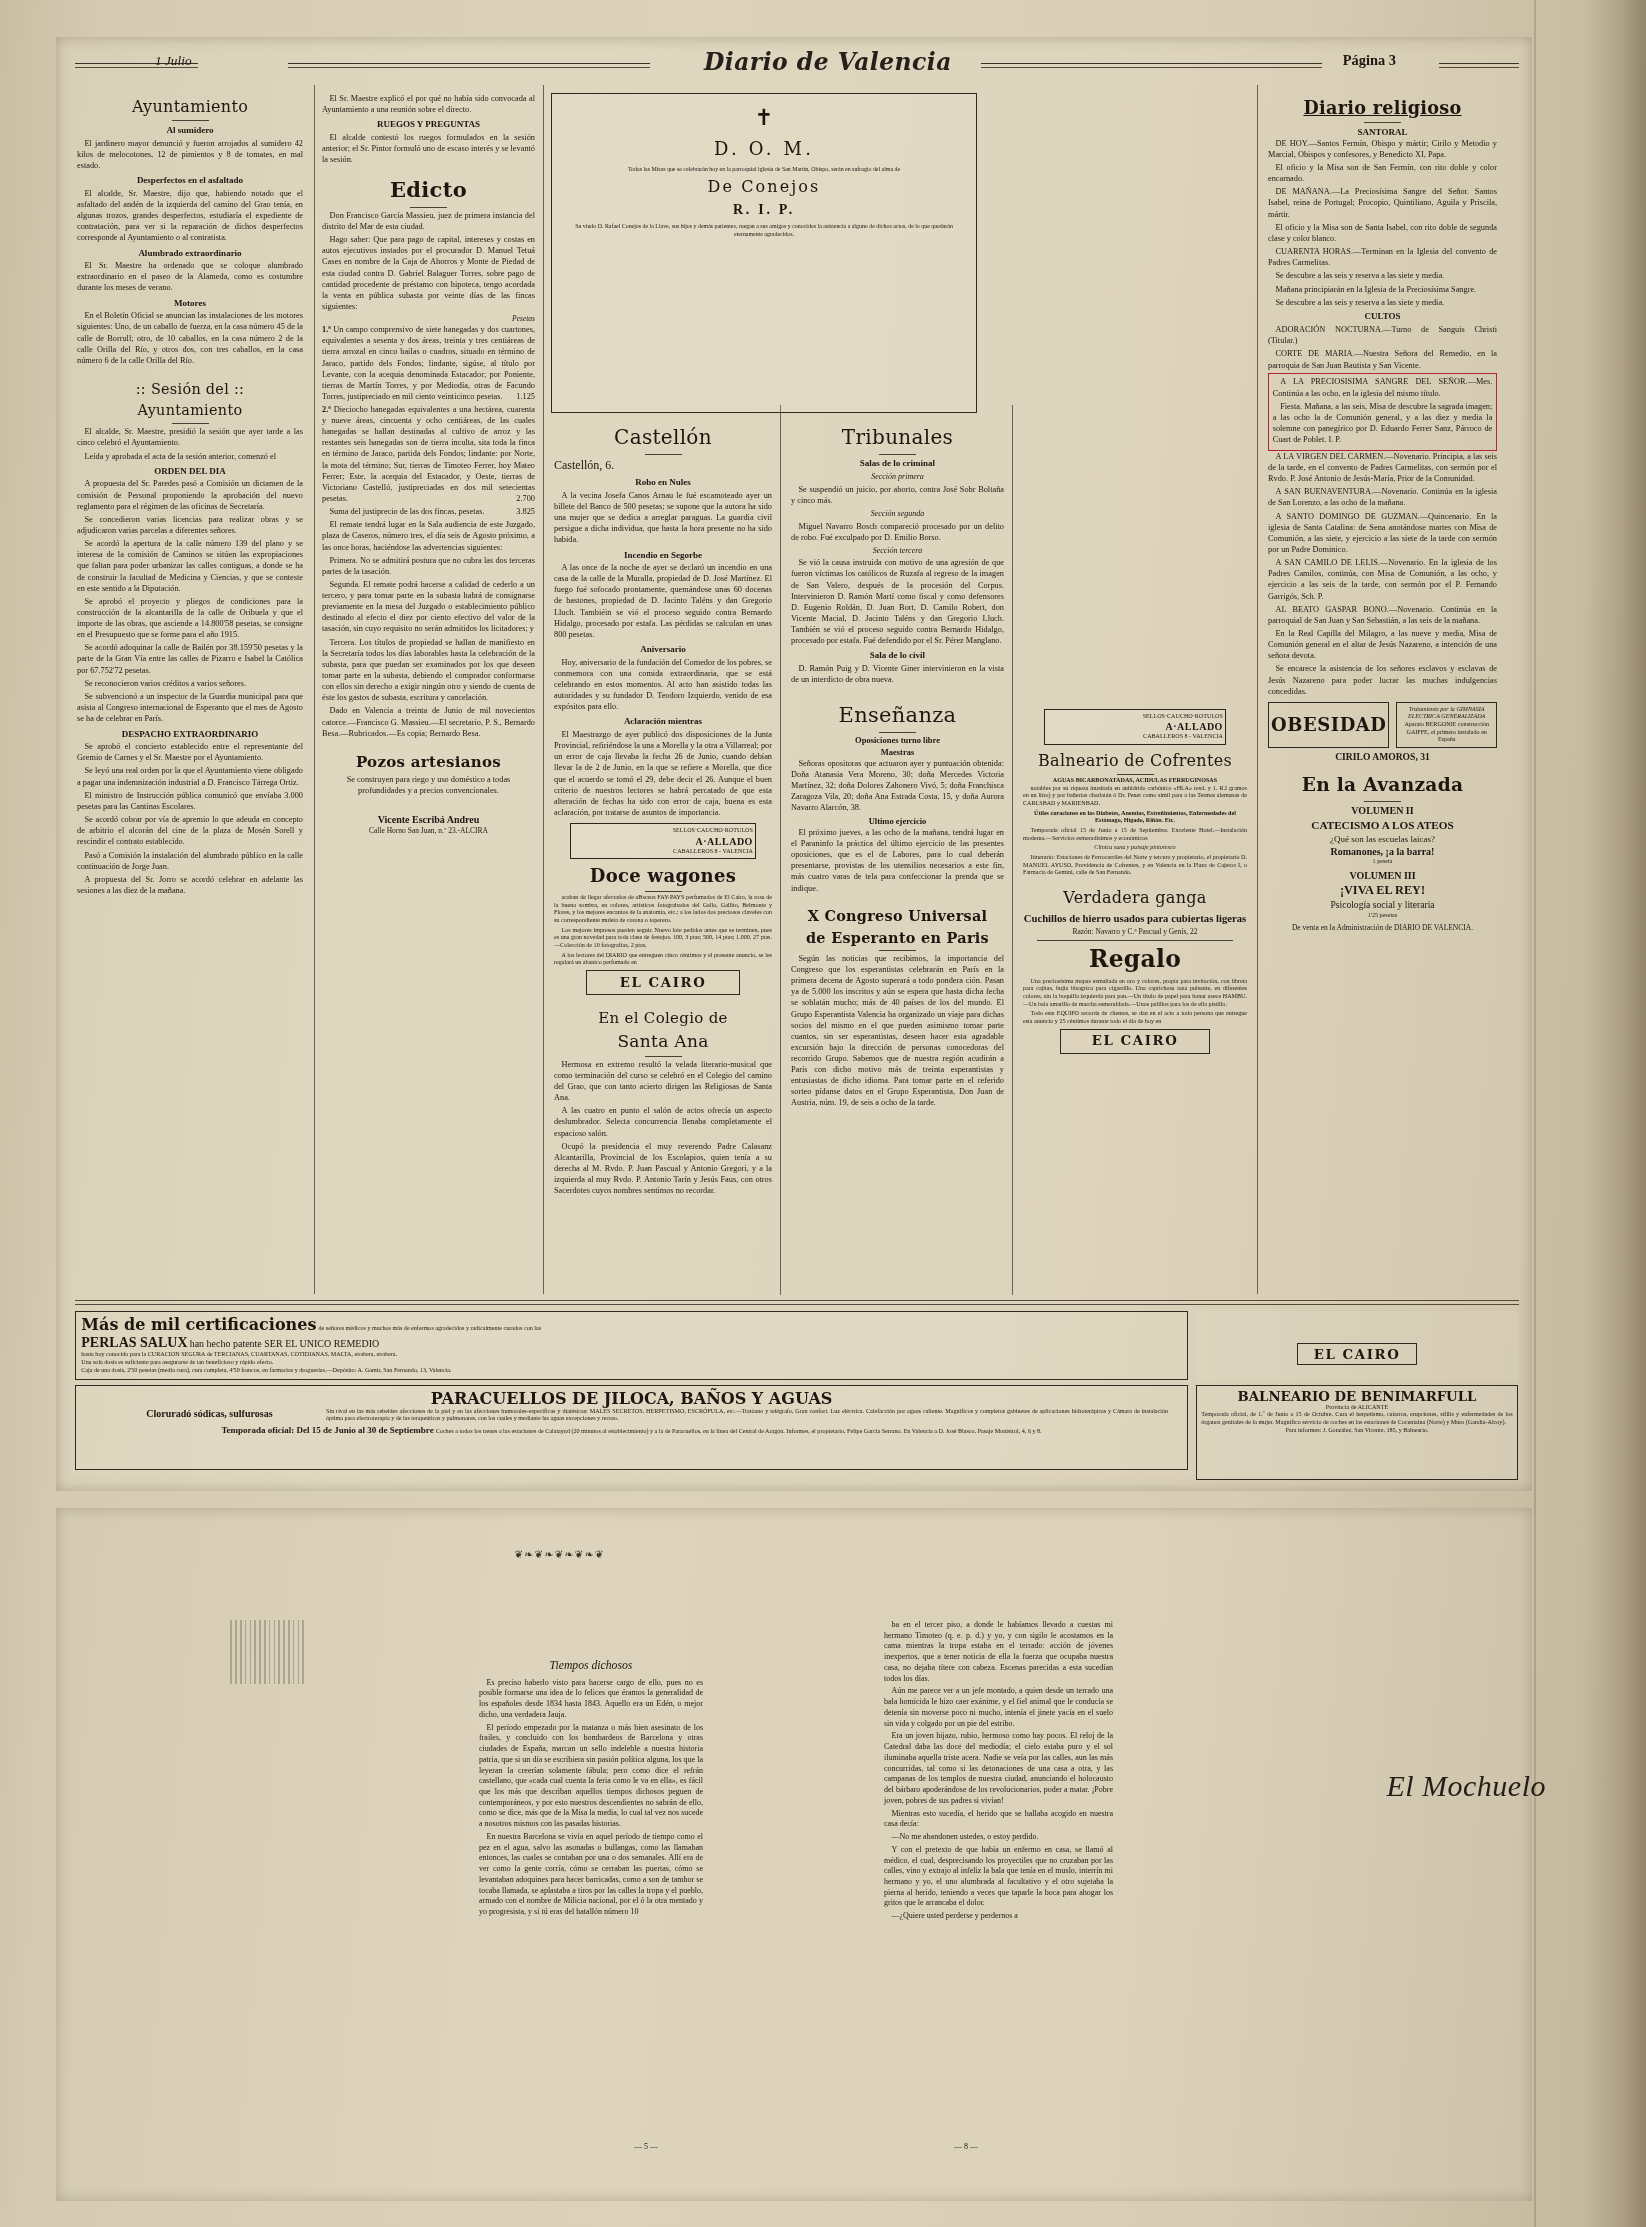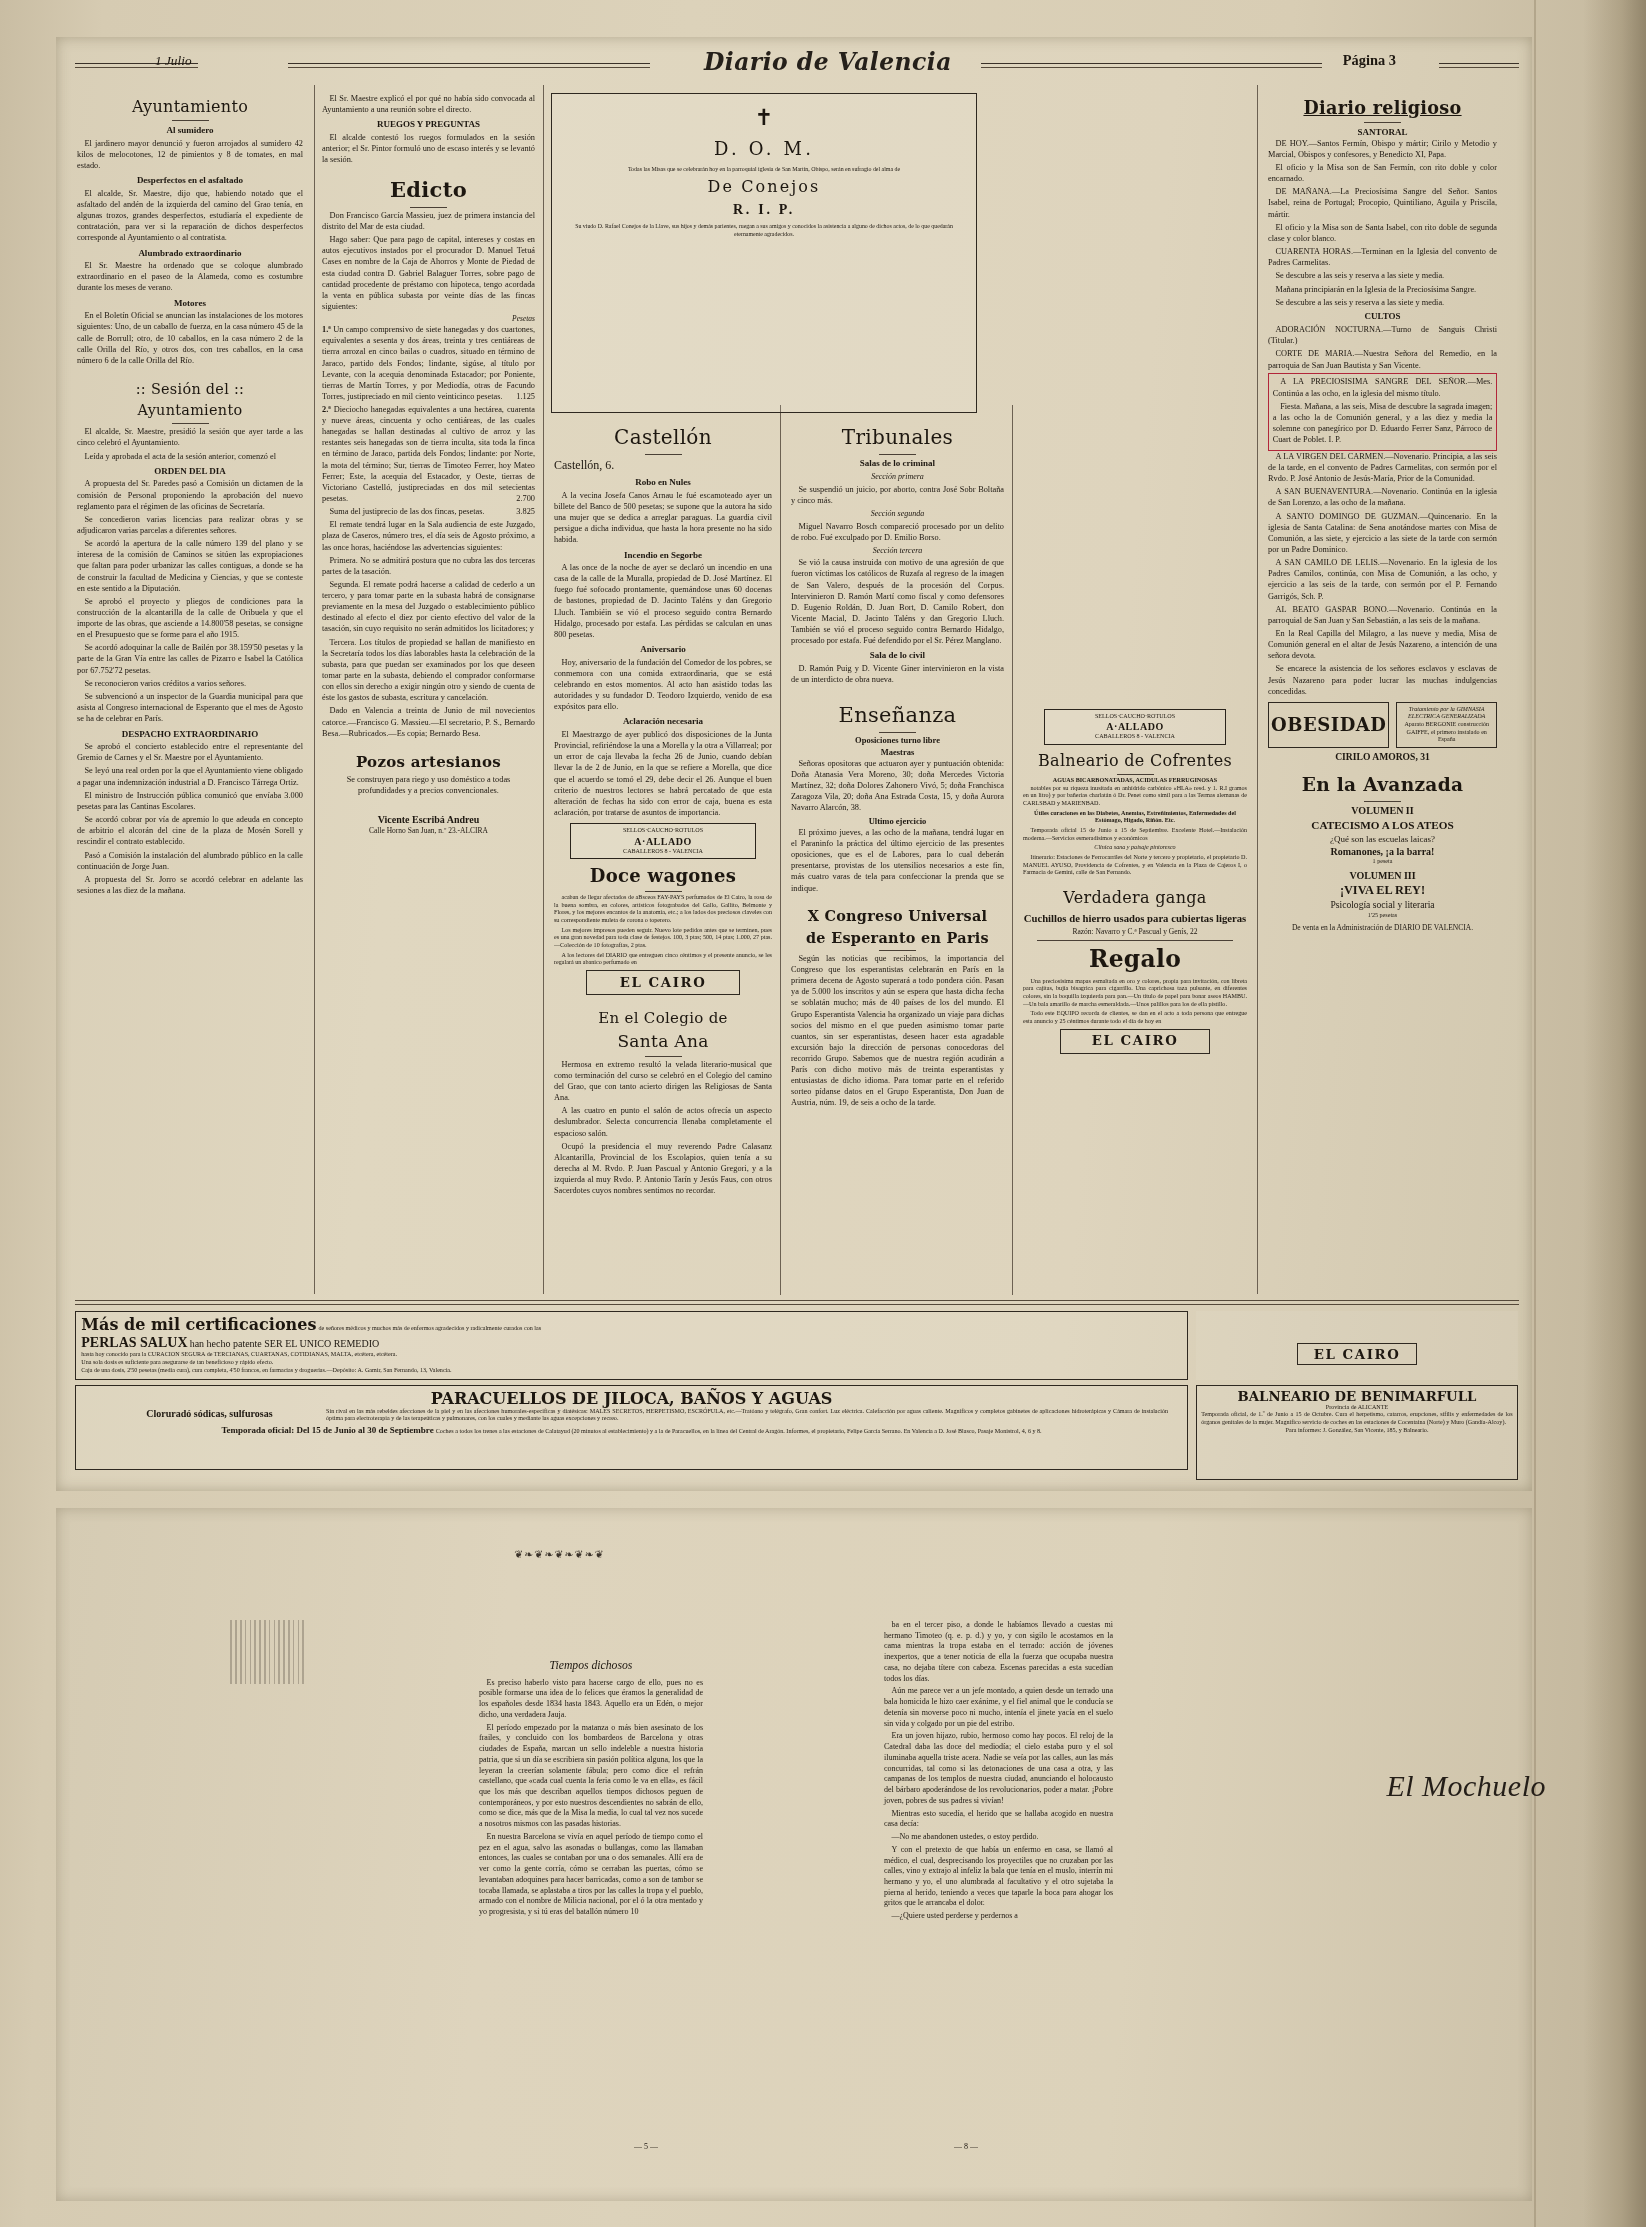--- a/index.html
+++ b/index.html
@@ -69,21 +69,21 @@
   .obit .dom{font-size:18px;letter-spacing:3.2px;margin:8.5px 0 2.1px;font-family:"DejaVu Serif",serif;}
   .obit .toprow{font-size:5.9px;line-height:1.25;margin:7.5px 3.2px 3.2px;text-align:center;}
   .obit .name{font-size:31px;font-family:"DejaVu Serif",serif;font-weight:bold;margin:3.2px 0 1.1px;letter-spacing:-0.5px;}
   .obit .name2{font-size:16px;font-family:"DejaVu Serif",serif;letter-spacing:2.1px;margin:2.1px 0;}
   .obit .rip{font-size:14px;letter-spacing:2.7px;margin:6.4px 0 5.3px;font-weight:bold;}
   .obit .foot{font-size:5.9px;line-height:1.3;margin:4.3px 5.3px 0;}
   .banner{
     position:absolute;border:1.1px solid #2e2820;box-sizing:border-box;background:rgba(255,255,255,.07);
   }
   .stamp{
-    border:1.1px solid #2a241c;text-align:center;padding:2.7px 2.1px;font-size:6.4px;line-height:1.3;
+    border:1.1px solid #2a241c;text-align:right;padding:2.7px 2.1px;font-size:6.4px;line-height:1.3;
     background:rgba(255,255,255,.12);
   }
   .stamp .big{font-size:10px;font-weight:bold;letter-spacing:0.5px;}
   .redbox{
     border:1.1px solid #b2263a;padding:2.7px 3.7px;box-sizing:border-box;
   }
   .elcairo{
     border:1.1px solid #2e2820;text-align:center;font-size:13.3px;letter-spacing:1.6px;
     font-family:"DejaVu Serif",serif;padding:2.7px 0;font-weight:bold;
   }
@@ -224,21 +224,21 @@
   <div class="col" style="left:554px;top:421px;width:218px;">
     <h2 class="head" style="font-size:20px;">Castellón</h2>
     <div class="shortrule"></div>
     <div style="text-align:left;font-size:12px;">Castellón, 6.</div>
     <h3 class="sub">Robo en Nules</h3>
     <p>A la vecina Josefa Canos Arnau le fué escamoteado ayer un billete del Banco de 500 pesetas; se supone que la autora ha sido una mujer que se dedica a arreglar paraguas. La guardia civil persigue a dicha individua, que hasta la hora presente no ha sido habida.</p>
     <h3 class="sub">Incendio en Segorbe</h3>
     <p>A las once de la noche de ayer se declaró un incendio en una casa de la calle de la Muralla, propiedad de D. José Martínez. El fuego fué sofocado prontamente, quemándose unas 60 docenas de bastones, propiedad de D. Jacinto Taléns y dan Gregorio Lluch. Tambiéin se vió el proceso seguido contra Bernardo Hidalgo, procesado por estafa. Las pérdidas se calculan en unas 800 pesetas.</p>
     <h3 class="sub">Aniversario</h3>
     <p>Hoy, aniversario de la fundación del Comedor de los pobres, se conmemora con una comida extraordinaria, que se está celebrando en estos momentos. Al acto han asistido todas las autoridades y su fundador D. Teodoro Izquierdo, venido de esa expósitos para ello.</p>
-    <h3 class="sub">Aclaración necesaria</h3>
+    <h3 class="sub">Aclaración mientras</h3>
     <p>El Maestrazgo de ayer publicó dos disposiciones de la Junta Provincial, refiriéndose la una a Morella y la otra a Villarreal; por un error de caja llevaba la fecha 26 de Junio, cuando debían llevar la de 2 de Junio, en la que se refiere a Morella, que dice que el acuerdo se tomó el 29, debe decir el 26. Aunque el buen criterio de nuestros lectores se habrá percatado de que esta alteración de fechas ha sido con error de caja, buena es esta aclaración, por tratarse de asuntos de importancia.</p>
 
     <div class="stamp" style="margin:5.3px 16px;">
       <div class="tiny">SELLOS·CAUCHO·ROTULOS</div>
       <div class="big">A·ALLADO</div>
       <div class="tiny">CABALLEROS 8 - VALENCIA</div>
     </div>
 
     <h2 class="head" style="font-size:18px;font-weight:bold;">Doce wagones</h2>
     <div class="shortrule"></div>

